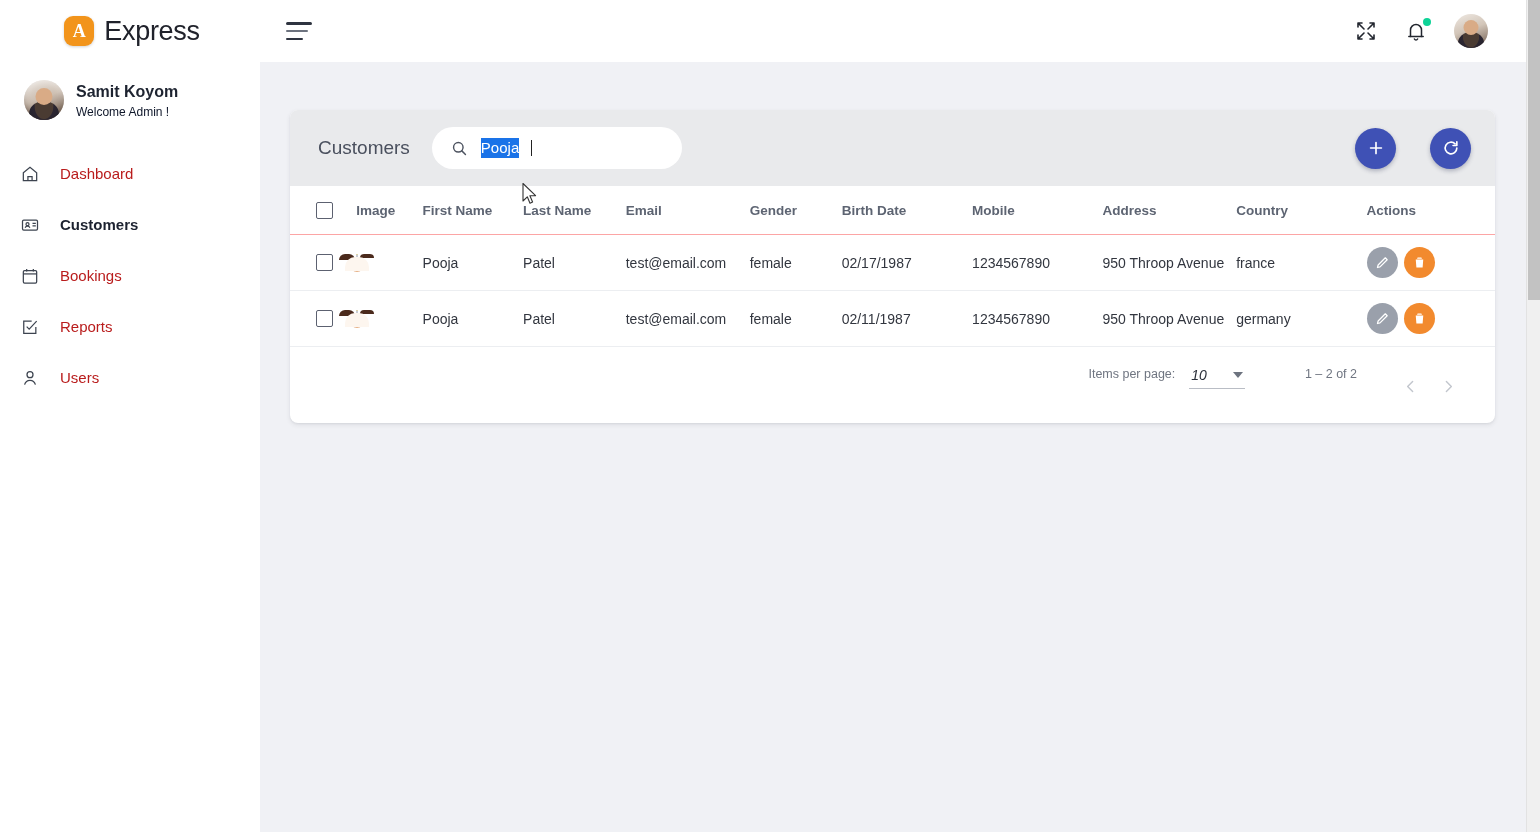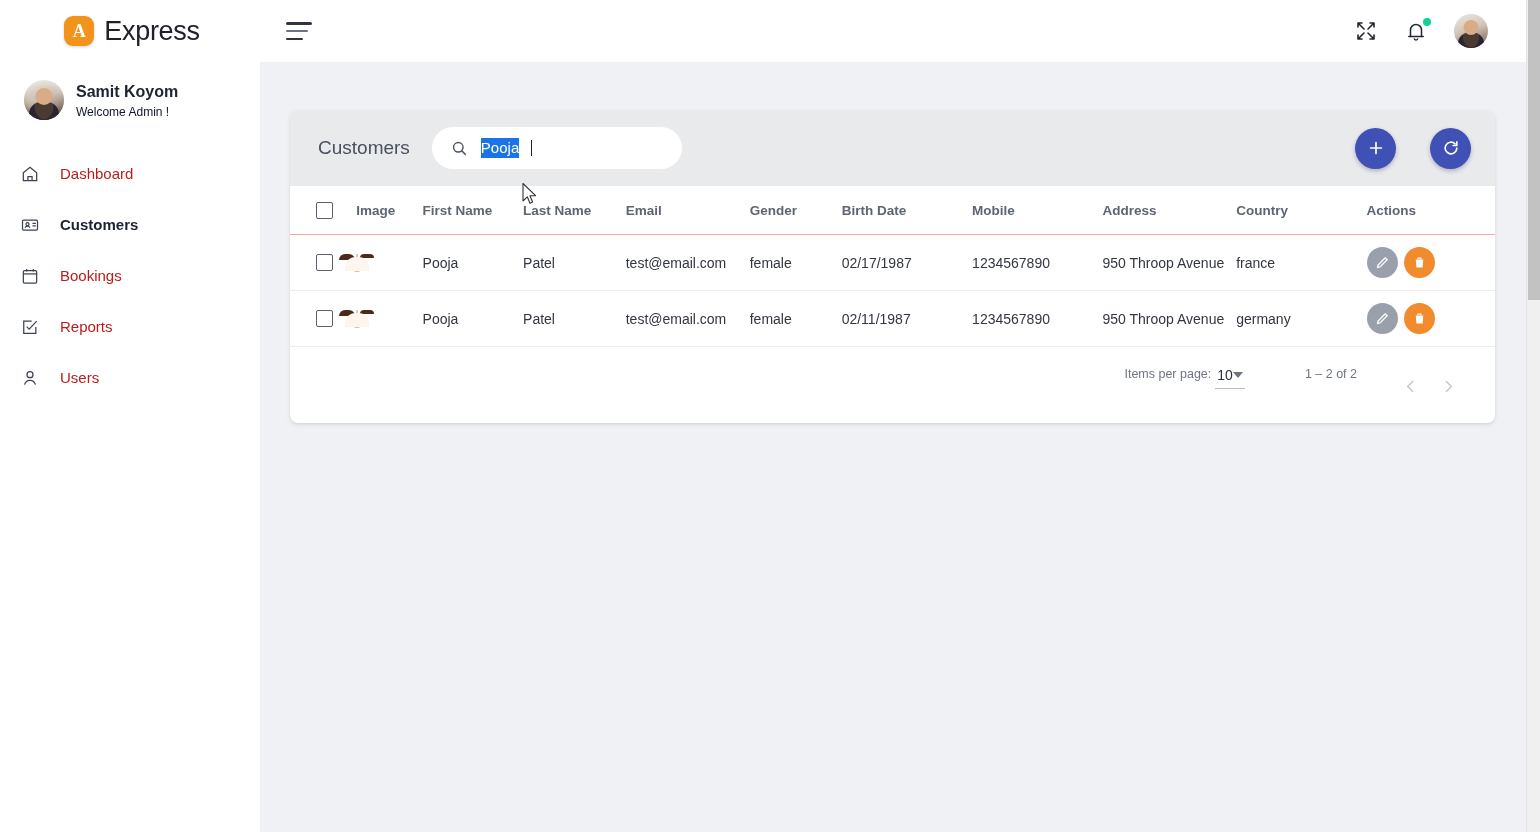--- a/index.html
+++ b/index.html
@@ -194,22 +194,22 @@
   .act-del  { background: #f28a2e; }
   .act-btn svg { display: block; width: 15px; height: 15px; }
 
   
   .paginator {
     display: flex; align-items: flex-start; justify-content: flex-end;
     gap: 0; padding: 20px 28px 22px 0; height: 76px;
   }
   .pg-label { font-size: 12.5px; color: #6f7581; }
   .pg-select {
-    margin-left: 4px; display: inline-flex; align-items: center; 
-    border-bottom: 1px solid #b9bdc5; padding: 0 2px 5px 2px; cursor: pointer;
+    margin-left: 14px; display: inline-flex; align-items: center; gap: 26px;
+    border-bottom: 1px solid #b9bdc5; padding: 0 2px 5px 2px; cursor: pointer; font-style: italic;
   }
   .pg-select-value { font-size: 14px; color: #2b303a; }
   .caret-down {
     width: 0; height: 0; border-left: 5px solid transparent;
     border-right: 5px solid transparent; border-top: 6px solid #6d737f;
   }
   .pg-range { font-size: 12.5px; color: #6f7581; margin: 0 34px 0 60px; }
   .pg-nav {
     width: 38px; height: 38px; border: 0; background: transparent; cursor: pointer;
     display: inline-flex; align-items: center; justify-content: center; color: #c2c6cd;

